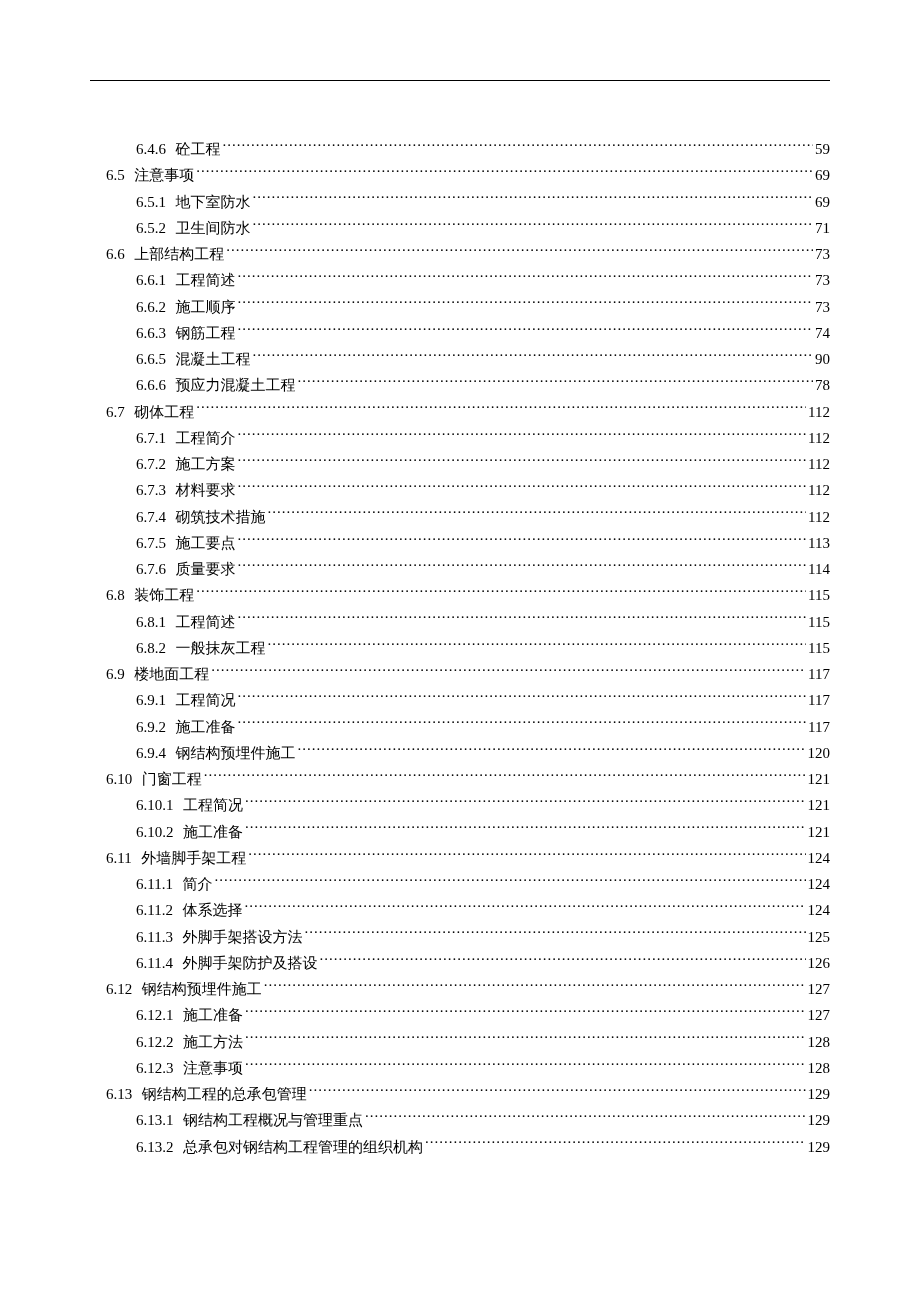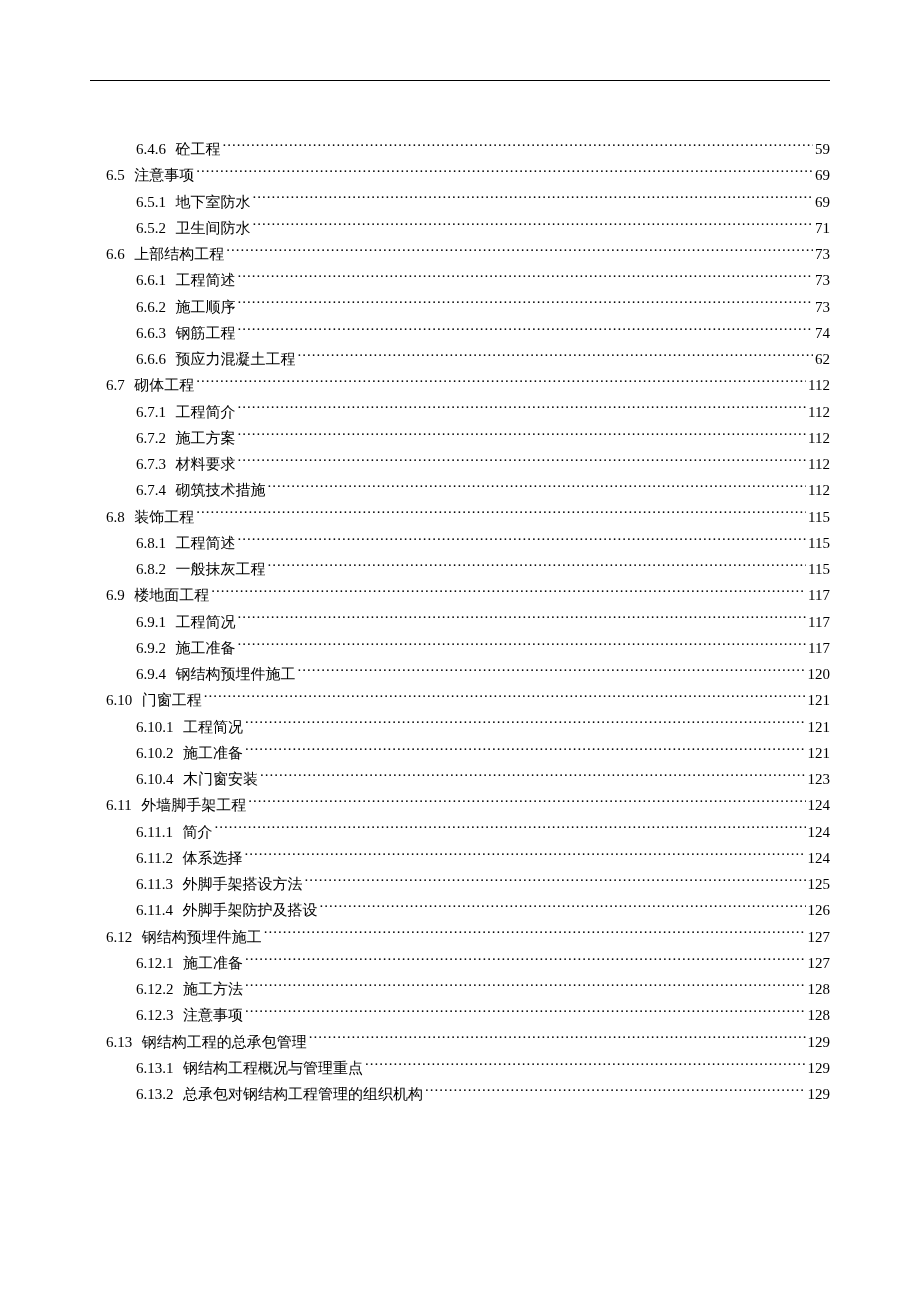--- a/index.html
+++ b/index.html
@@ -115,25 +115,32 @@
         <span class="toc-page">73</span>
       </div>
       <div class="toc-line lvl2">
         <span class="toc-num">6.6.3</span>
         <span style="white-space: pre;">  </span>
         <span class="toc-title">钢筋工程</span>
         <span class="toc-leader"></span>
         <span class="toc-page">74</span>
       </div>
       <div class="toc-line lvl2">
+        <span class="toc-num">6.6.5</span>
+        <span style="white-space: pre;">  </span>
+        <span class="toc-title">混凝土工程</span>
+        <span class="toc-leader"></span>
+        <span class="toc-page">90</span>
+      </div>
+      <div class="toc-line lvl2">
         <span class="toc-num">6.6.6</span>
         <span style="white-space: pre;">  </span>
         <span class="toc-title">预应力混凝土工程</span>
         <span class="toc-leader"></span>
-        <span class="toc-page">62</span>
+        <span class="toc-page">78</span>
       </div>
       <div class="toc-line lvl1">
         <span class="toc-num">6.7</span>
         <span style="white-space: pre;">  </span>
         <span class="toc-title">砌体工程</span>
         <span class="toc-leader"></span>
         <span class="toc-page">112</span>
       </div>
       <div class="toc-line lvl2">
         <span class="toc-num">6.7.1</span>
@@ -156,20 +163,34 @@
         <span class="toc-leader"></span>
         <span class="toc-page">112</span>
       </div>
       <div class="toc-line lvl2">
         <span class="toc-num">6.7.4</span>
         <span style="white-space: pre;">  </span>
         <span class="toc-title">砌筑技术措施</span>
         <span class="toc-leader"></span>
         <span class="toc-page">112</span>
       </div>
+      <div class="toc-line lvl2">
+        <span class="toc-num">6.7.5</span>
+        <span style="white-space: pre;">  </span>
+        <span class="toc-title">施工要点</span>
+        <span class="toc-leader"></span>
+        <span class="toc-page">113</span>
+      </div>
+      <div class="toc-line lvl2">
+        <span class="toc-num">6.7.6</span>
+        <span style="white-space: pre;">  </span>
+        <span class="toc-title">质量要求</span>
+        <span class="toc-leader"></span>
+        <span class="toc-page">114</span>
+      </div>
       <div class="toc-line lvl1">
         <span class="toc-num">6.8</span>
         <span style="white-space: pre;">  </span>
         <span class="toc-title">装饰工程</span>
         <span class="toc-leader"></span>
         <span class="toc-page">115</span>
       </div>
       <div class="toc-line lvl2">
         <span class="toc-num">6.8.1</span>
         <span style="white-space: pre;">  </span>
@@ -225,27 +246,20 @@
         <span class="toc-title">工程简况</span>
         <span class="toc-leader"></span>
         <span class="toc-page">121</span>
       </div>
       <div class="toc-line lvl2">
         <span class="toc-num">6.10.2</span>
         <span style="white-space: pre;">  </span>
         <span class="toc-title">施工准备</span>
         <span class="toc-leader"></span>
         <span class="toc-page">121</span>
-      </div>
-      <div class="toc-line lvl2">
-        <span class="toc-num">6.10.4</span>
-        <span style="white-space: pre;">  </span>
-        <span class="toc-title">木门窗安装</span>
-        <span class="toc-leader"></span>
-        <span class="toc-page">123</span>
       </div>
       <div class="toc-line lvl1">
         <span class="toc-num">6.11</span>
         <span style="white-space: pre;">  </span>
         <span class="toc-title">外墙脚手架工程</span>
         <span class="toc-leader"></span>
         <span class="toc-page">124</span>
       </div>
       <div class="toc-line lvl2">
         <span class="toc-num">6.11.1</span>

